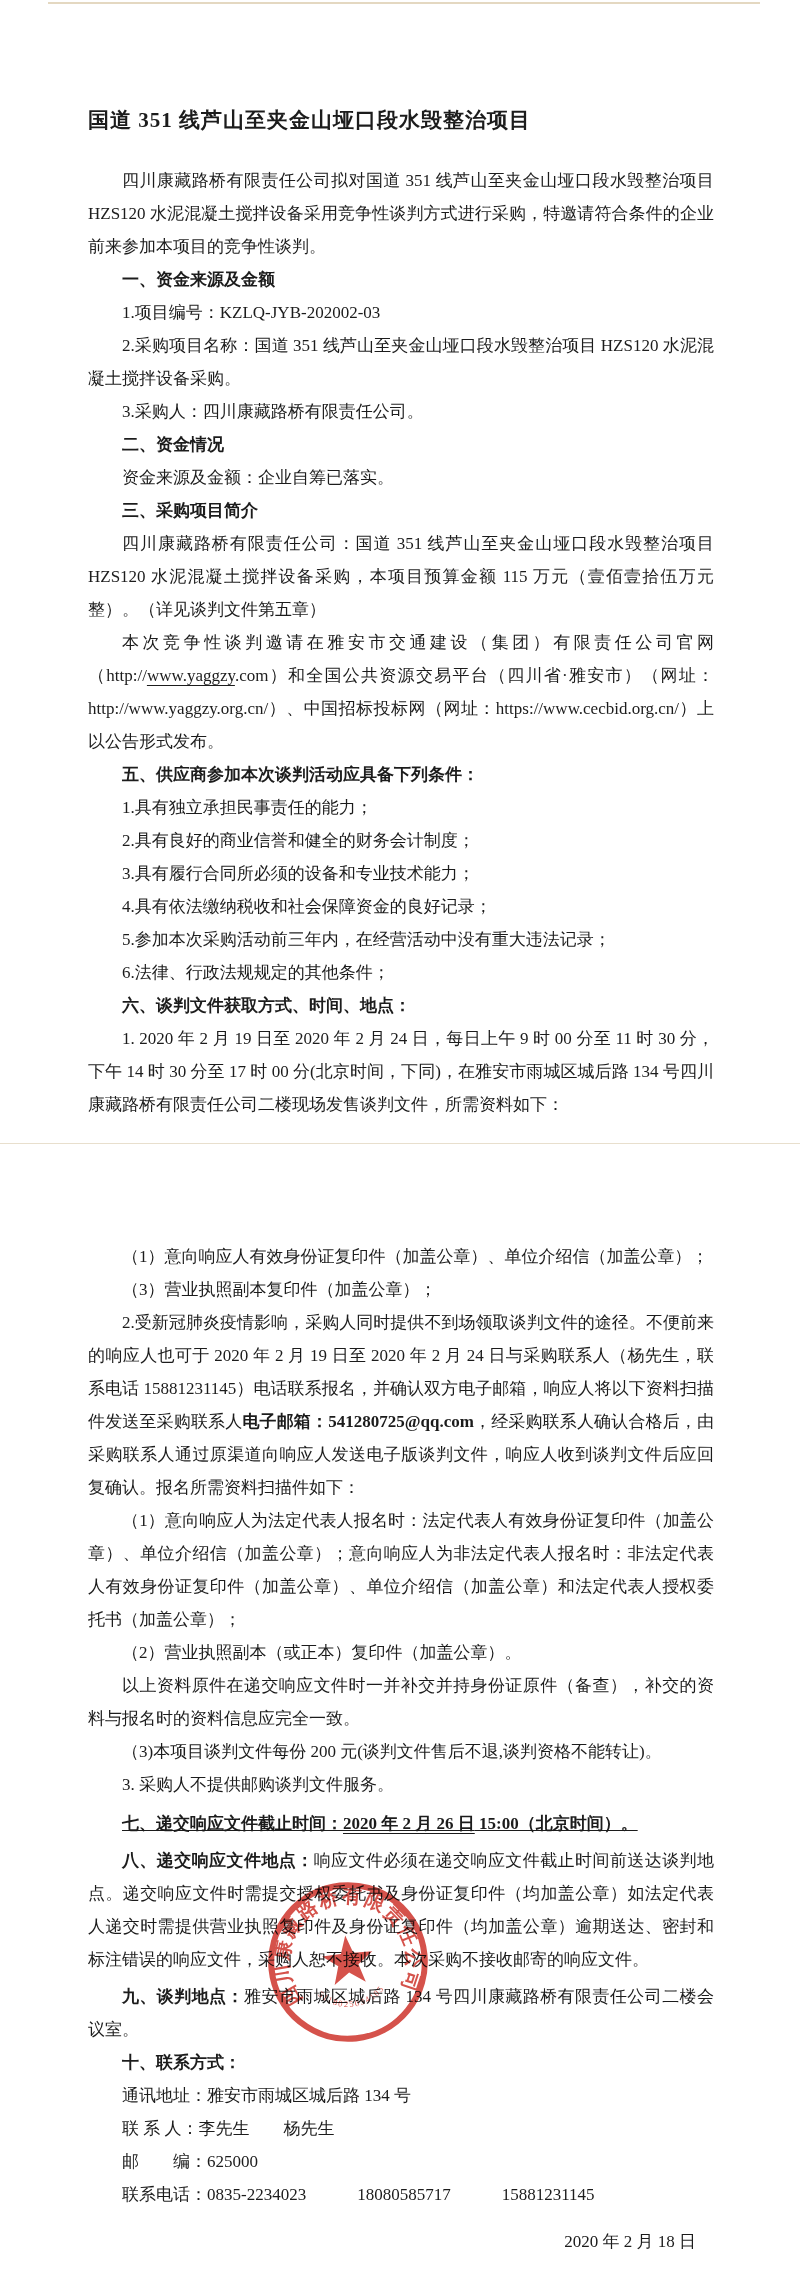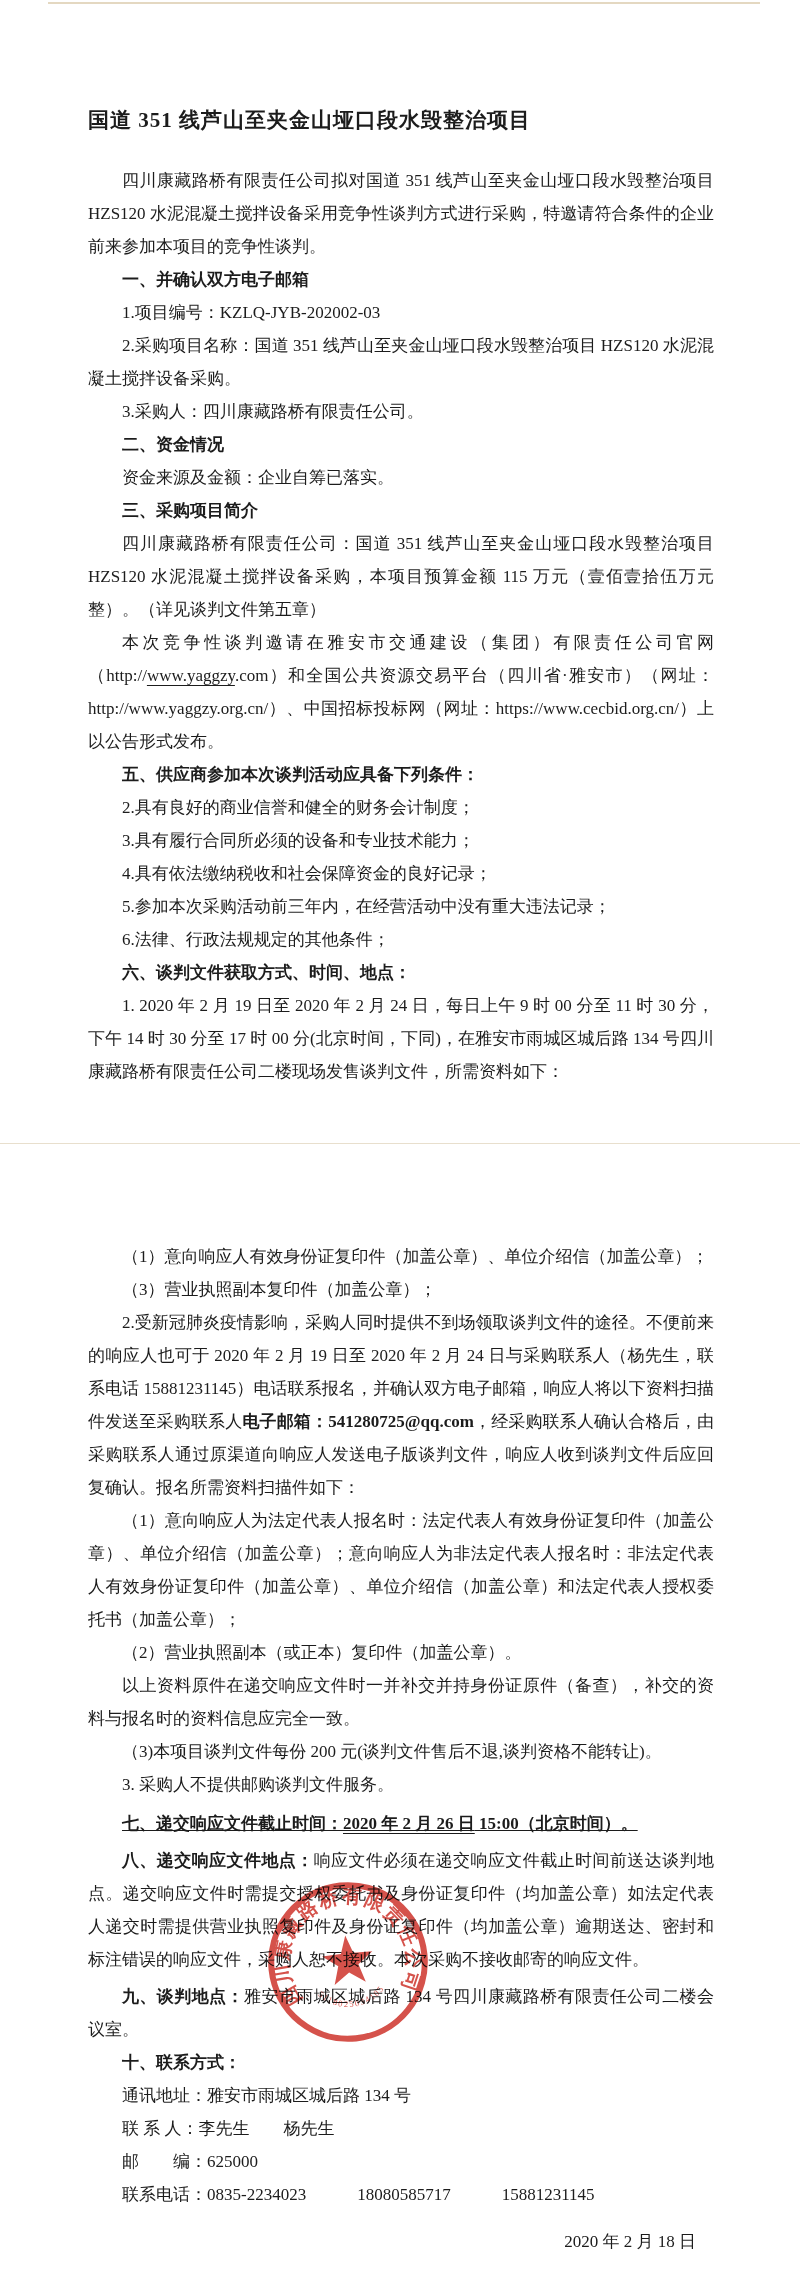--- a/index.html
+++ b/index.html
@@ -50,34 +50,35 @@
 <div class="scan-top-line"></div>
 <div class="page-seam"></div>
 
 <div class="page page1">
   <div class="title-block">
     <h1>国道 351 线芦山至夹金山垭口段水毁整治项目</h1>
   </div>
 
   <p class="indent">四川康藏路桥有限责任公司拟对国道 351 线芦山至夹金山垭口段水毁整治项目 HZS120 水泥混凝土搅拌设备采用竞争性谈判方式进行采购，特邀请符合条件的企业前来参加本项目的竞争性谈判。</p>
 
-  <p class="heading">一、并确认双方电子邮箱</p>
+  <p class="heading">一、资金来源及金额</p>
   <p class="indent">1.项目编号：KZLQ-JYB-202002-03</p>
   <p class="indent">2.采购项目名称：国道 351 线芦山至夹金山垭口段水毁整治项目 HZS120 水泥混凝土搅拌设备采购。</p>
   <p class="indent">3.采购人：四川康藏路桥有限责任公司。</p>
 
   <p class="heading">二、资金情况</p>
   <p class="indent">资金来源及金额：企业自筹已落实。</p>
 
   <p class="heading">三、采购项目简介</p>
   <p class="indent">四川康藏路桥有限责任公司：国道 351 线芦山至夹金山垭口段水毁整治项目 HZS120 水泥混凝土搅拌设备采购，本项目预算金额 115 万元（壹佰壹拾伍万元整）。（详见谈判文件第五章）</p>
 
   <p class="indent"><span>本次竞争性谈判邀请在雅安市交通建设（集团）有限责任公司官网（http://</span><span class="u">www.yaggzy</span><span>.com）和全国公共资源交易平台（四川省·雅安市）（网址：http://www.yaggzy.org.cn/）、中国招标投标网（网址：https://www.cecbid.org.cn/）上以公告形式发布。</span></p>
 
   <p class="heading">五、供应商参加本次谈判活动应具备下列条件：</p>
+  <p class="indent">1.具有独立承担民事责任的能力；</p>
   <p class="indent">2.具有良好的商业信誉和健全的财务会计制度；</p>
   <p class="indent">3.具有履行合同所必须的设备和专业技术能力；</p>
   <p class="indent">4.具有依法缴纳税收和社会保障资金的良好记录；</p>
   <p class="indent">5.参加本次采购活动前三年内，在经营活动中没有重大违法记录；</p>
   <p class="indent">6.法律、行政法规规定的其他条件；</p>
 
   <p class="heading">六、谈判文件获取方式、时间、地点：</p>
   <p class="indent">1. 2020 年 2 月 19 日至 2020 年 2 月 24 日，每日上午 9 时 00 分至 11 时 30 分，下午 14 时 30 分至 17 时 00 分(北京时间，下同)，在雅安市雨城区城后路 134 号四川康藏路桥有限责任公司二楼现场发售谈判文件，所需资料如下：</p>
 </div>
 

